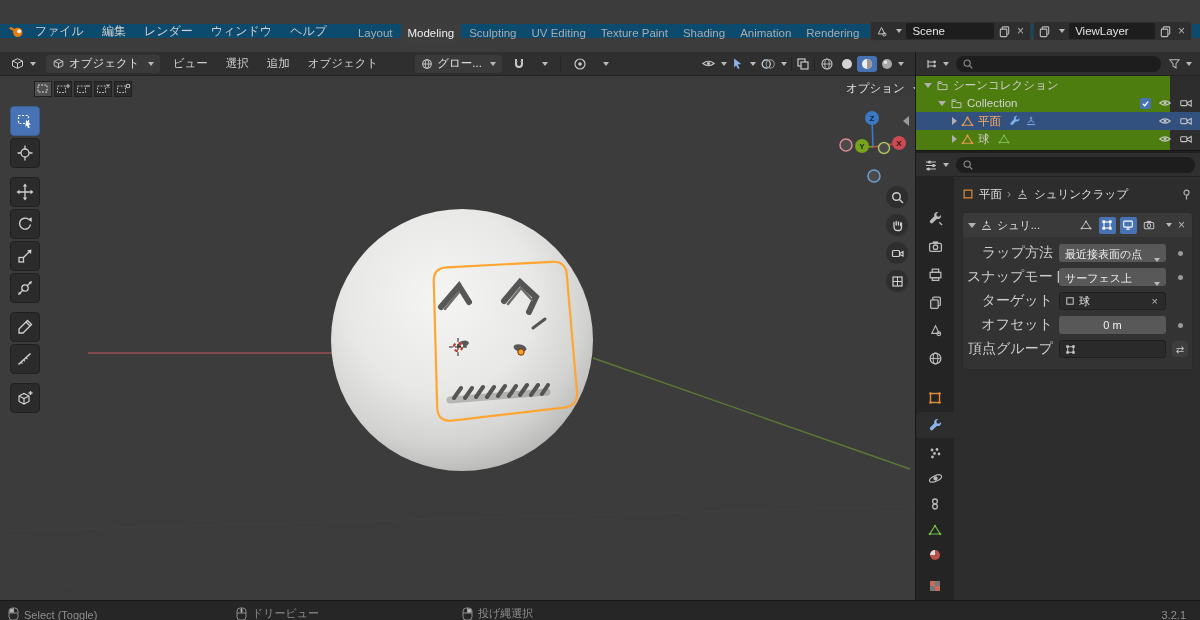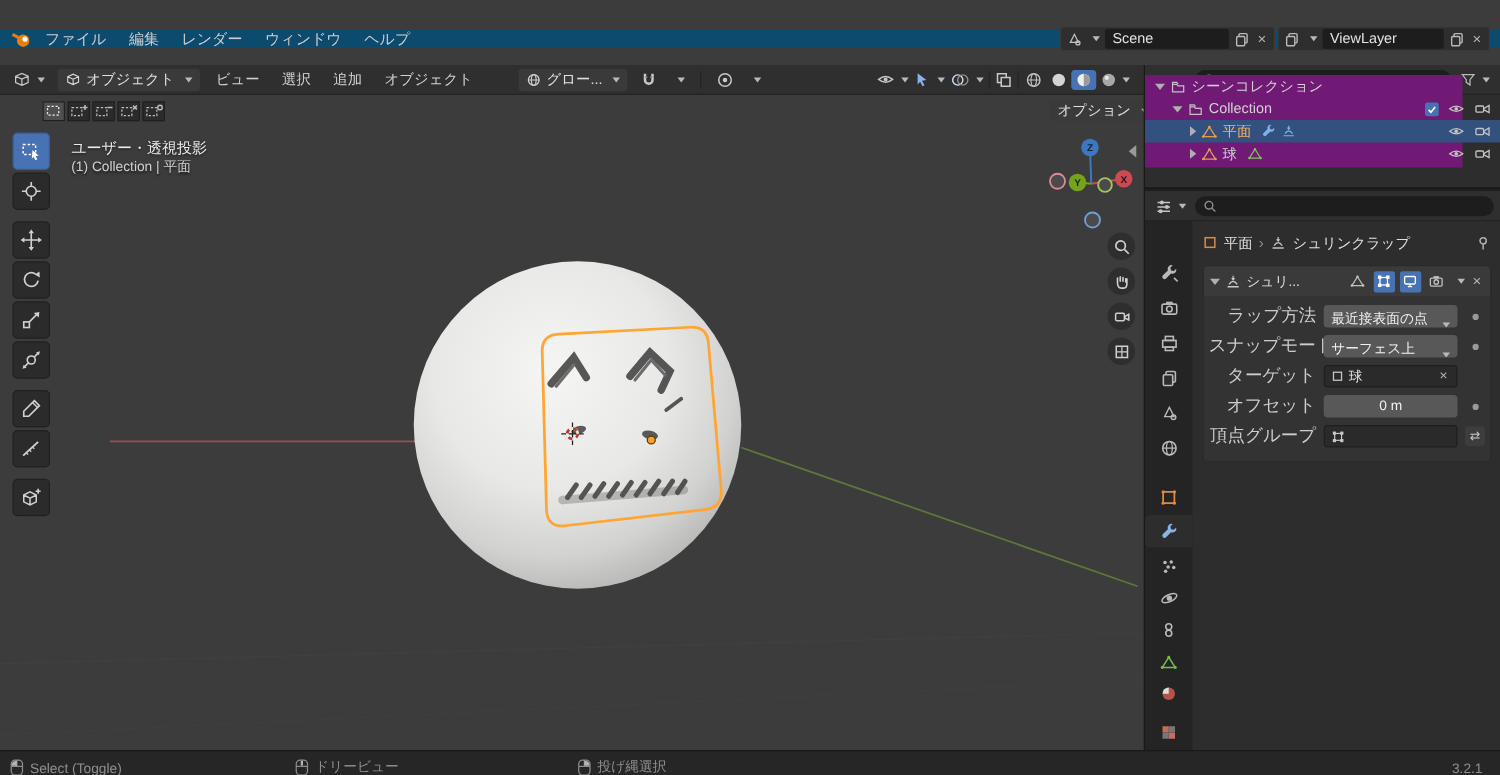--- a/index.html
+++ b/index.html
@@ -148,20 +148,30 @@
     <svg width="18" height="18" viewBox="0 0 18 18">
         <path d="M2,5.5 L9.5,9.5" stroke="#e87d0d" stroke-width="2.4"></path>
         <circle cx="10.5" cy="10.5" r="5" fill="#e87d0d"></circle>
         <circle cx="12" cy="9.3" r="2.1" fill="#f5f5f5"></circle>
       </svg>
     <span class="menu-item">ファイル</span>
     <span class="menu-item">編集</span>
     <span class="menu-item">レンダー</span>
     <span class="menu-item">ウィンドウ</span>
     <span class="menu-item">ヘルプ</span>
+    <div class="ws-tabs">
+      <span class="tab">Layout</span>
+      <span class="tab active">Modeling</span>
+      <span class="tab">Sculpting</span>
+      <span class="tab">UV Editing</span>
+      <span class="tab">Texture Paint</span>
+      <span class="tab">Shading</span>
+      <span class="tab">Animation</span>
+      <span class="tab">Rendering</span>
+    </div>
     <div style="flex:1"></div>
     <div class="sel-widget" style="width:172px">
       <svg width="13" height="13" viewBox="0 0 16 16">
           <path d="M8,3 L12,11 H4 Z" fill="none" stroke="#c3c3c3" stroke-width="1.2"></path>
           <circle cx="11.5" cy="11.5" r="2" fill="none" stroke="#c3c3c3" stroke-width="1.2"></circle>
         </svg>
       <span class="car"></span>
       <span class="sel-name">Scene</span>
       <svg width="13" height="13" viewBox="0 0 14 14">
           <use href="#i-copy"></use>
@@ -348,24 +358,20 @@
             <circle cx="12" cy="3" r="1.8" fill="none" stroke="#bdbdbd" stroke-width="1.1"></circle>
           </svg>
         </span>
     </div>
 
     <div class="abs dd" style="left:840px;top:4px;height:17px">
       <span>オプション</span>
         <span class="car"></span>
     </div>
 
-    <div class="abs" style="left:57px;top:34px;line-height:16px">
-      <div class="vp-text">ユーザー・透視投影</div>
-      <div class="vp-text" style="font-size:11px;color:#d2d2d2">(1) Collection | 平面</div>
-    </div>
 
     <div class="abs" style="left:10px;top:30px">
       <div class="tbtn active">
           <svg width="18" height="18" viewBox="0 0 18 18">
             <rect x="2.5" y="3.5" width="10" height="8" fill="none" stroke="#fff" stroke-width="1.2" stroke-dasharray="2 1.6"></rect>
             <polygon points="10,8 15,12.5 12.6,12.8 13.8,15.6 12.2,16.2 11,13.4 9.4,15" fill="#fff"></polygon>
           </svg>
         </div>
       <div class="tbtn">
           <svg width="18" height="18" viewBox="0 0 18 18">
@@ -485,21 +491,21 @@
           </svg>
         </span>
       <span class="iconbtn">
           <svg width="13" height="13" viewBox="0 0 14 14">
             <use href="#i-funnel"></use>
           </svg>
           <span class="car"></span>
         </span>
     </div>
 
-    <div class="abs" style="left:0;top:8px;width:254px;height:74px;background:#701a75">
+    <div class="abs" style="left:0;top:24px;width:254px;height:74px;background:#4d7c0f">
       <div class="olrow" style="position:absolute;top:0;padding-left:8px">
         <span class="tri-open"></span>
         <svg width="13" height="13" viewBox="0 0 16 16">
             <use href="#i-collection"></use>
           </svg>
         <span>シーンコレクション</span>
       </div>
       <div class="olrow" style="position:absolute;top:18px;padding-left:22px">
         <span class="tri-open"></span>
         <svg width="13" height="13" viewBox="0 0 16 16">

